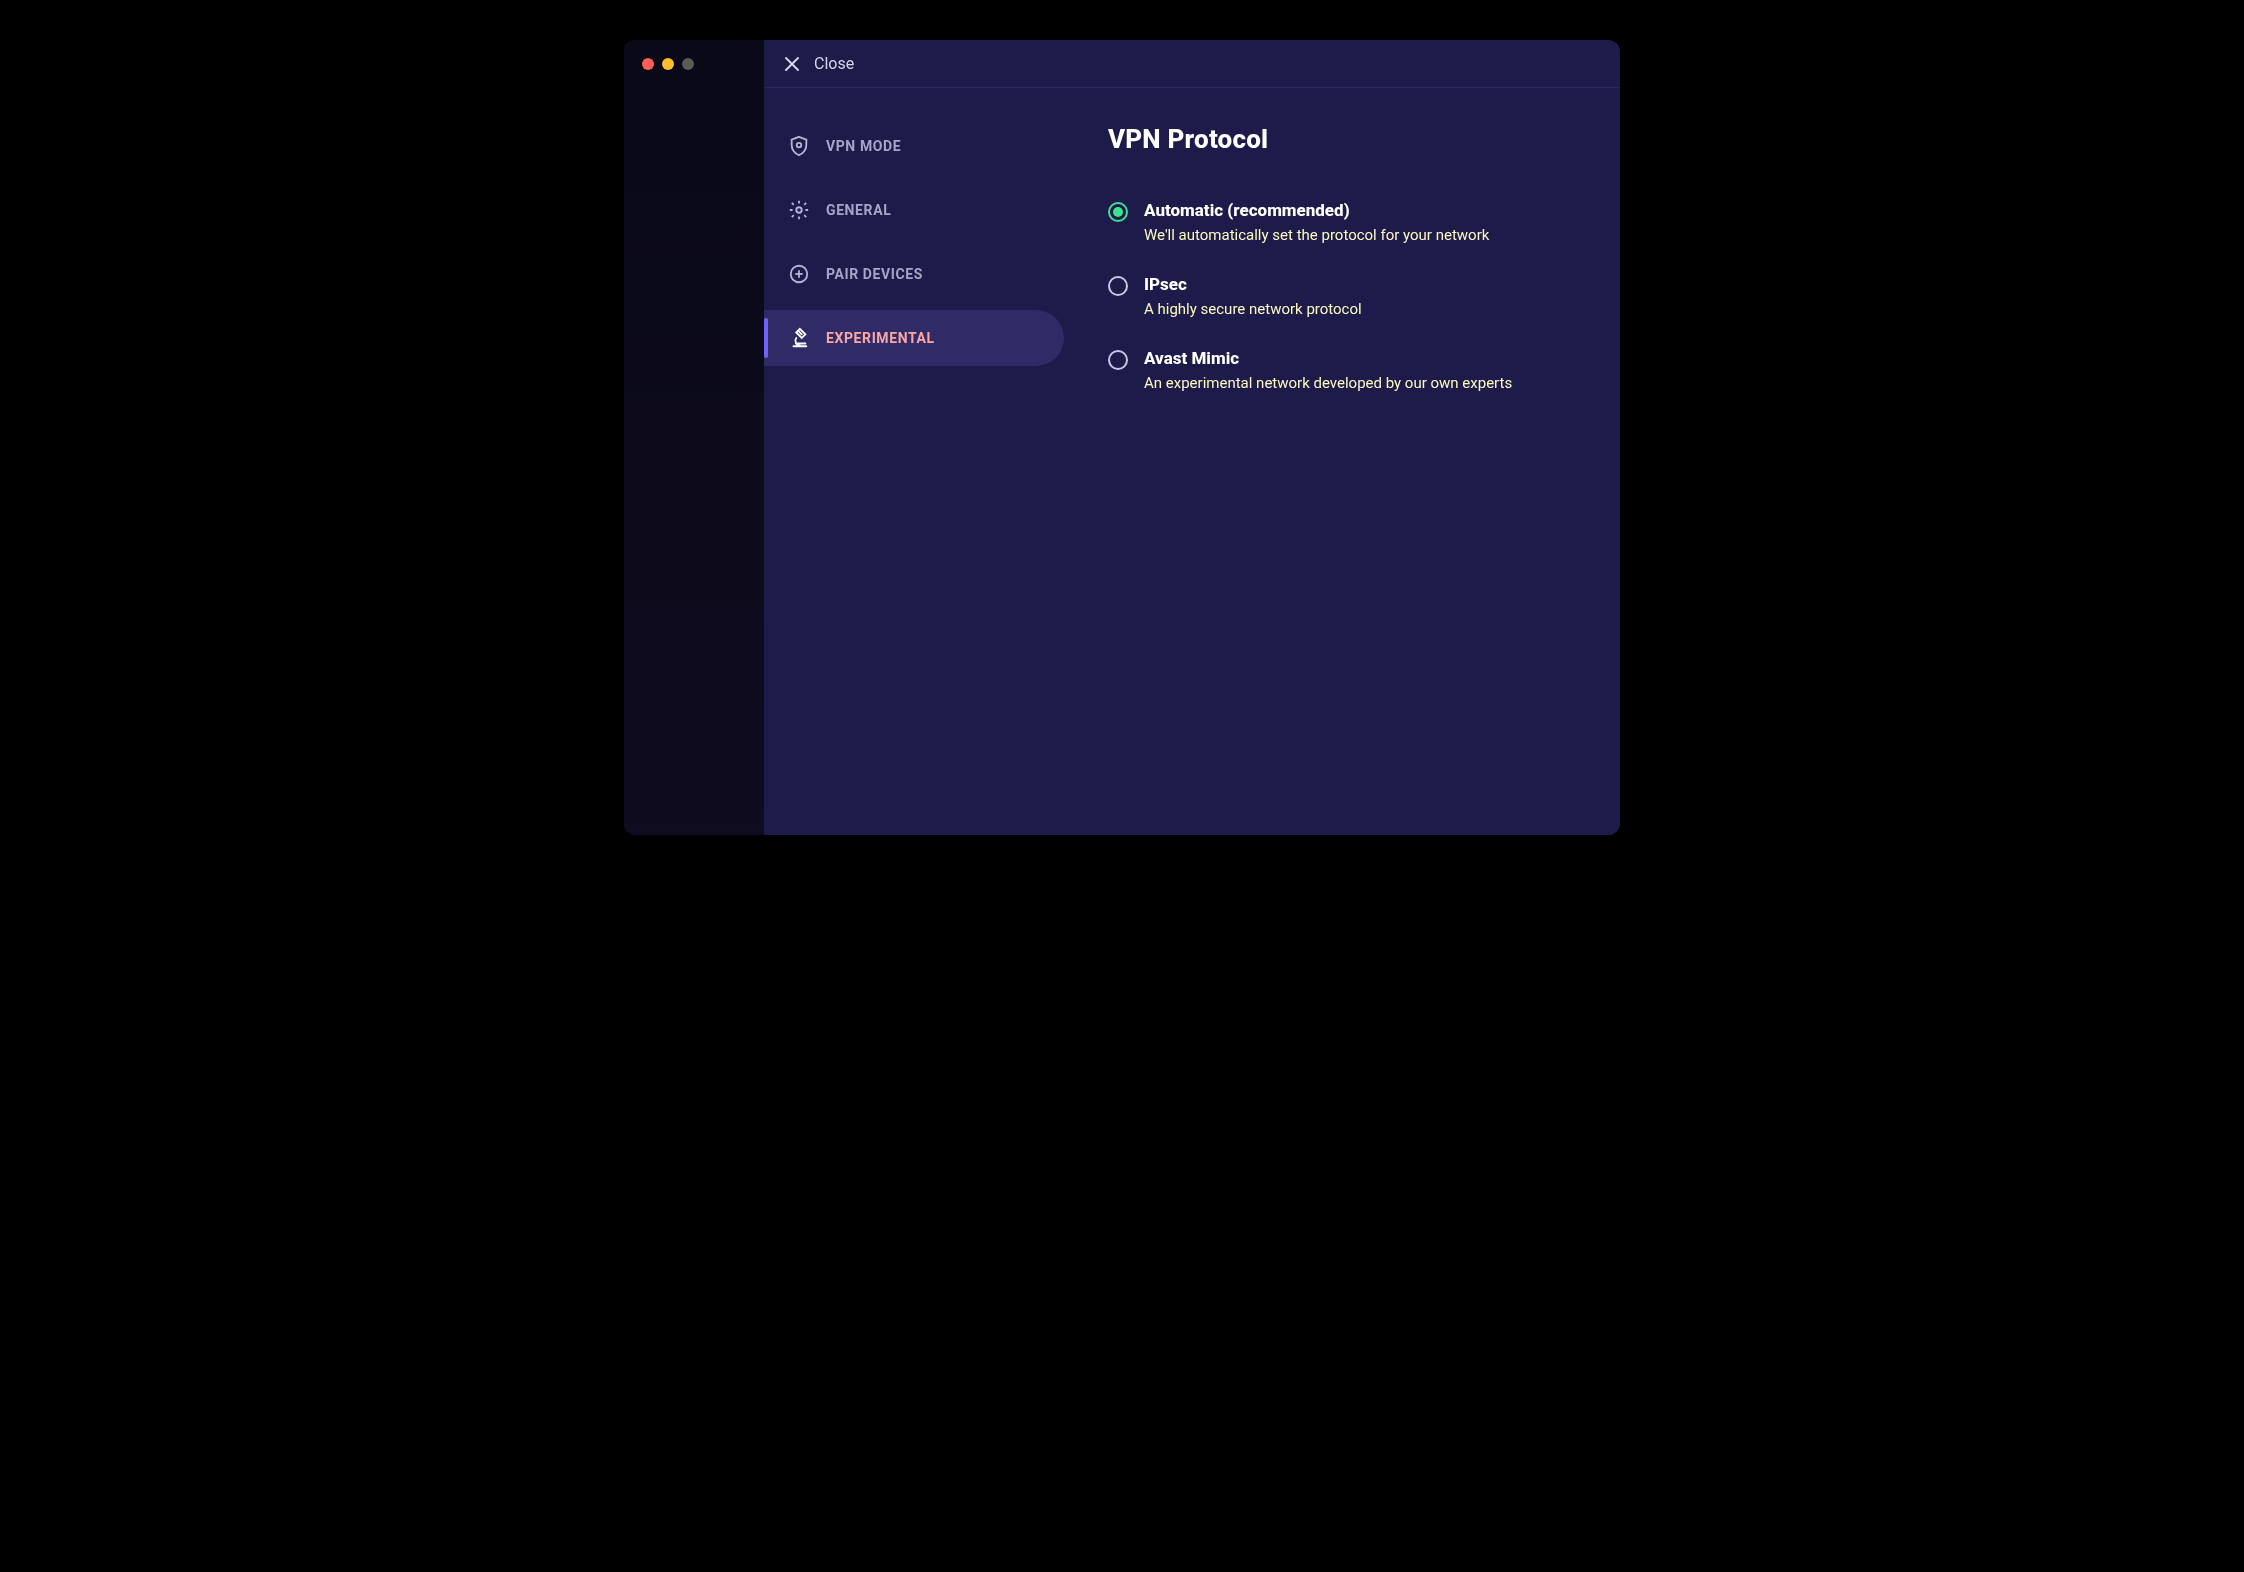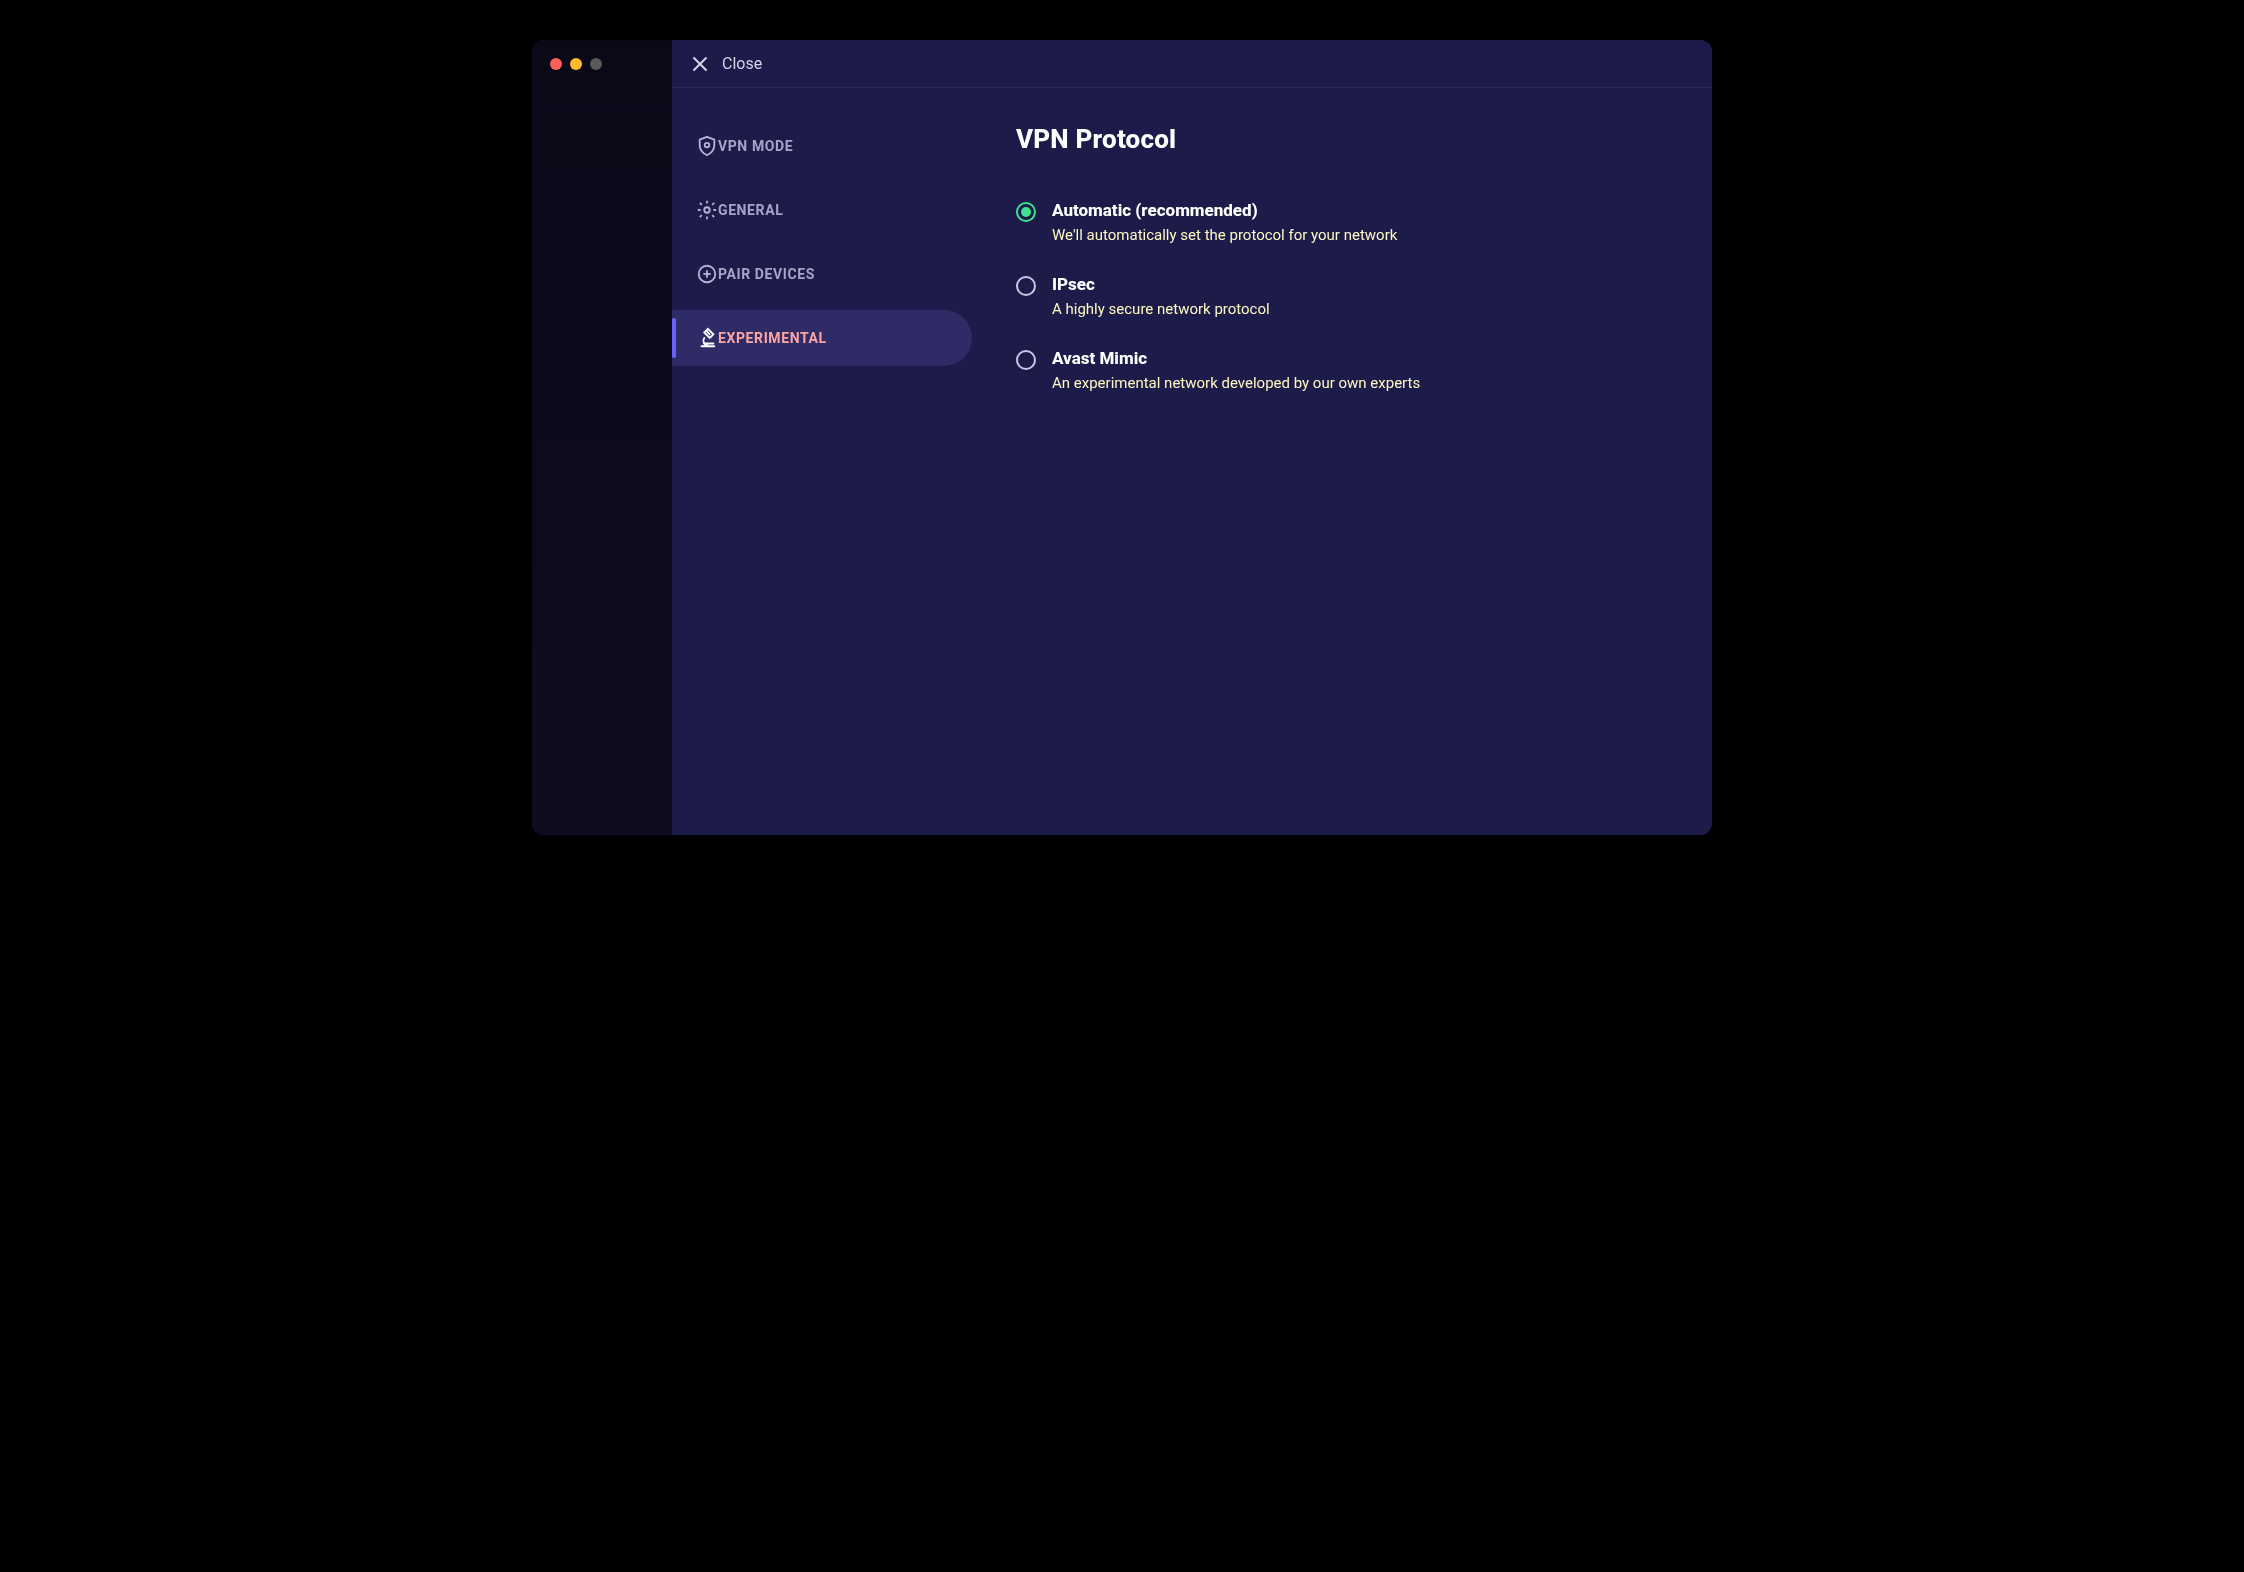--- a/index.html
+++ b/index.html
@@ -6,21 +6,21 @@
   html, body { width: 100%; height: 100%; }
   body {
     background: #000;
     font-family: -apple-system, BlinkMacSystemFont, "Segoe UI", Roboto, Helvetica, Arial, sans-serif;
     display: flex;
     align-items: flex-start;
     justify-content: center;
     padding: 40px 60px;
   }
   .window {
-    width: 1180px;
+    width: 996px;
     height: 795px;
     background: #1d1b4a;
     border-radius: 12px;
     overflow: hidden;
     display: flex;
     position: relative;
     box-shadow: 0 20px 60px rgba(0,0,0,0.6);
   }
   .left-dark {
     width: 140px;
@@ -63,20 +63,21 @@
     display: flex;
   }
   .sidebar {
     width: 300px;
     padding-top: 30px;
     flex-shrink: 0;
   }
   .nav-item {
     display: flex;
     align-items: center;
+    gap: 16px;
     height: 56px;
     padding: 0 0 0 24px;
     color: #a7a4c9;
     font-weight: 700;
     font-size: 14px;
     letter-spacing: 0.6px;
     cursor: pointer;
     border-top-right-radius: 28px;
     border-bottom-right-radius: 28px;
     position: relative;

